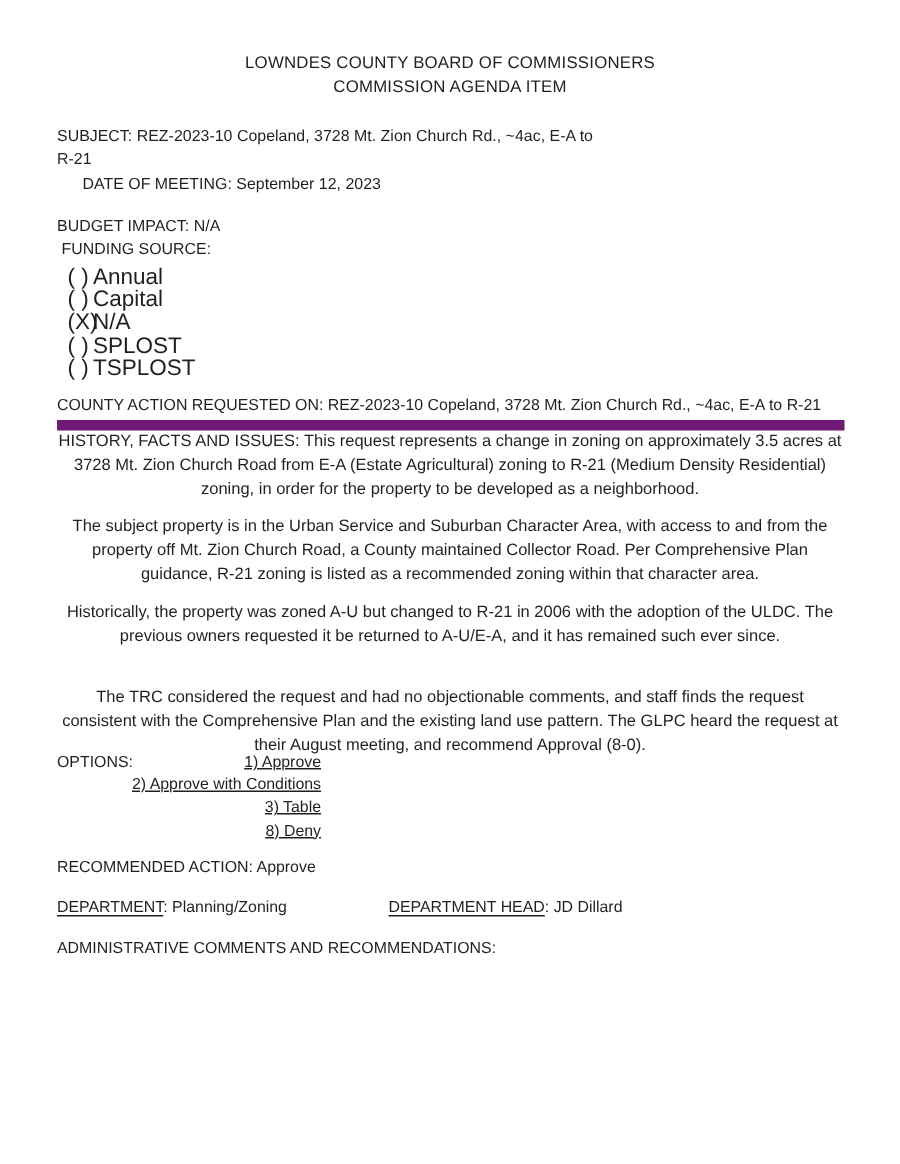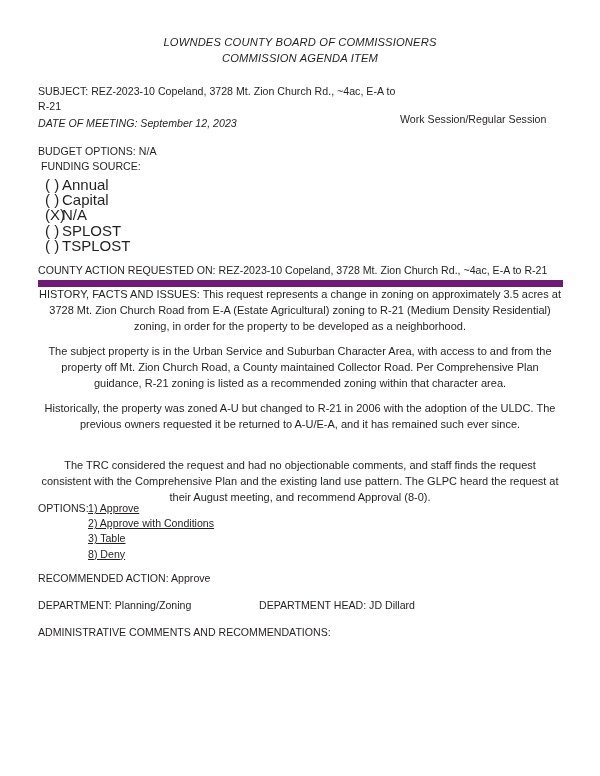--- a/index.html
+++ b/index.html
@@ -25,21 +25,20 @@
     padding: 0;
   }
 
   
   .doc-header {
     position: absolute;
     left: 0;
     right: 0;
     top: 34px;
     text-align: center;
-    font-style: italic;
   }
   .doc-header .line {
     font-size: 11.2px;
     line-height: 16px;
     letter-spacing: 0.15px;
   }
 
   
   .row {
     position: absolute;
@@ -50,22 +49,21 @@
 
   .subject {
     top: 84px;
     left: 38px;
     width: 470px;
   }
   .subject .cont { display: block; }
 
   .date-meeting {
     top: 116px;
-    left: 38px;
-    font-style: italic;
+    left: 55px;
   }
   .session-note {
     top: 112px;
     left: 400px;
   }
 
   .budget-impact {
     top: 144px;
     left: 38px;
   }
@@ -126,20 +124,21 @@
   .p-historically { top: 400px; }
   .p-trc { top: 457px; }
 
   
   .options-block {
     position: absolute;
     top: 501px;
     left: 38px;
     font-size: 10.6px;
     line-height: 15.2px;
+    text-align: right;
   }
   .options-label {
     position: absolute;
     top: 0;
     left: 0;
   }
   .options-list {
     margin: 0;
     padding: 0;
     list-style: none;
@@ -174,21 +173,21 @@
     left: 221px;
     top: 0;
     white-space: nowrap;
   }
   .dept-group {
     position: absolute;
     left: 0;
     top: 0;
     white-space: nowrap;
   }
-  .u { text-underline-offset: 1.5px; }
+  .u { text-decoration: underline; text-underline-offset: 1.5px; }
 
   .admin-comments {
     position: absolute;
     top: 625px;
     left: 38px;
     font-size: 10.6px;
     line-height: 15.2px;
   }
 </style>
 </head>
@@ -201,23 +200,22 @@
     <div class="line">COMMISSION AGENDA ITEM</div>
   </div>
 
   <div class="row subject">
     <span>SUBJECT: REZ-2023-10 Copeland, 3728 Mt. Zion Church Rd., ~4ac, E-A to</span>
     <span class="cont">R-21</span>
   </div>
 
   <div class="row date-meeting">DATE OF MEETING: September 12, 2023</div>
 
-  <div class="row session-note">Work Session/Regular Session</div>
-
-  <div class="row budget-impact">BUDGET OPTIONS: N/A</div>
+
+  <div class="row budget-impact">BUDGET IMPACT: N/A</div>
   <div class="row funding-label">FUNDING SOURCE:</div>
 
   <ul class="funding-list">
     <li>
       <span class="mark">( )</span><span class="fs-label">Annual</span>
     </li>
     <li>
       <span class="mark">( )</span><span class="fs-label">Capital</span>
     </li>
     <li>

